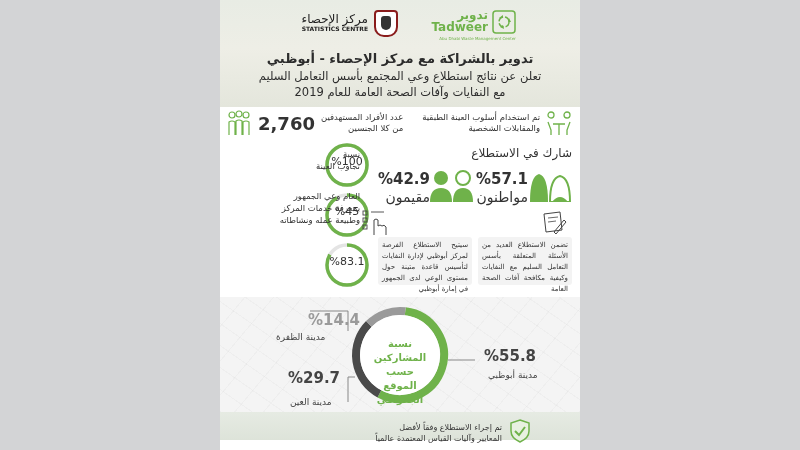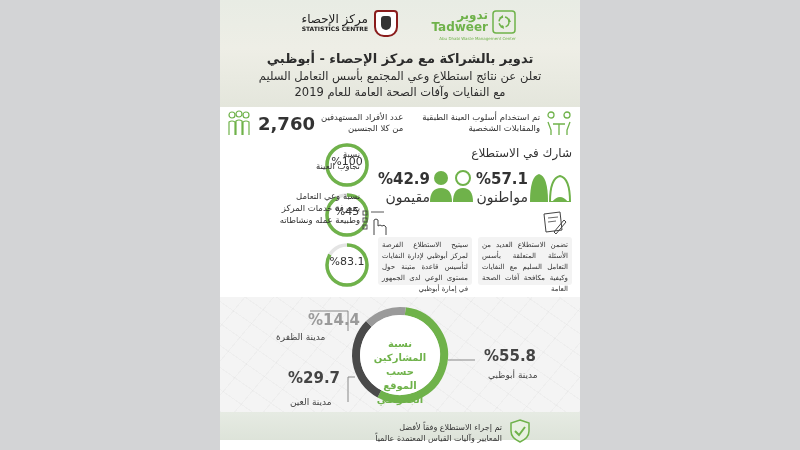--- a/index.html
+++ b/index.html
@@ -124,21 +124,21 @@
         <div>تجاوب العينة</div>
       </div>
     </div>
     <div class="gauge" style="top:50px">
       <svg width="46" height="46" viewBox="0 0 46 46">
         <circle cx="23" cy="23" r="20" fill="none" stroke="#e4e4e4" stroke-width="3.5"></circle>
         <circle class="garc" cx="23" cy="23" r="20" fill="none" stroke="#6fb24a" stroke-width="3.5" transform="rotate(-90 23 23)" stroke-dasharray="114.35397259066848 125.66370614359172"></circle>
       </svg>
       <div class="gval">%45</div>
       <div class="gtxt">
-        <div>نسبة وعي التعامل</div>
+        <div>العام وعي الجمهور</div>
         <div>بمعرفة خدمات المركز</div>
         <div>وطبيعة عمله ونشاطاته</div>
       </div>
     </div>
     <div class="gauge" style="top:100px">
       <svg width="46" height="46" viewBox="0 0 46 46">
         <circle cx="23" cy="23" r="20" fill="none" stroke="#e4e4e4" stroke-width="3.5"></circle>
         <circle class="garc" cx="23" cy="23" r="20" fill="none" stroke="#6fb24a" stroke-width="3.5" transform="rotate(-90 23 23)" stroke-dasharray="104.42653980532472 125.66370614359172"></circle>
       </svg>
       <div class="gval">%83.1</div>

